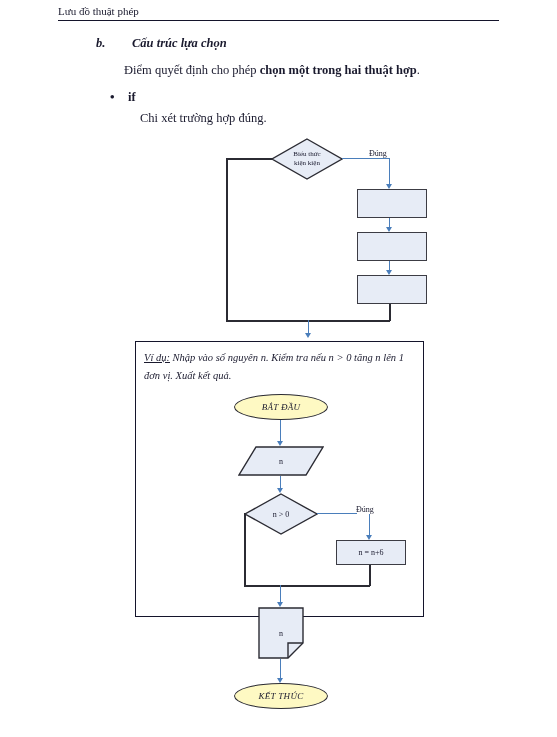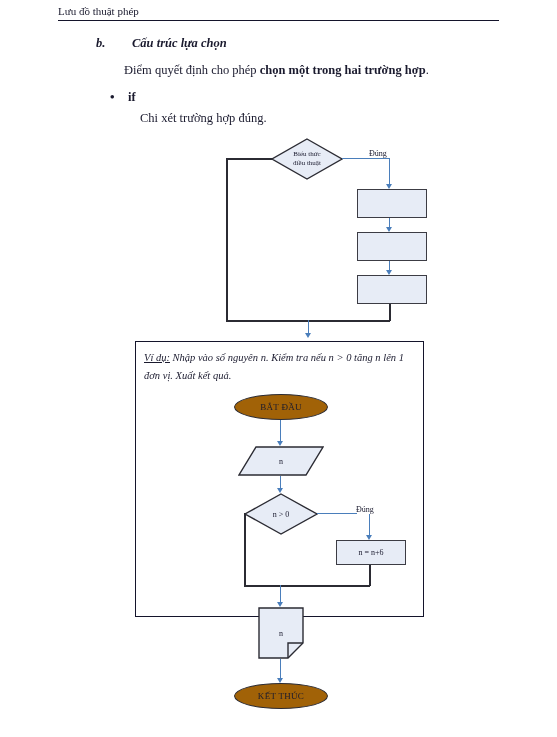--- a/index.html
+++ b/index.html
@@ -171,26 +171,27 @@
     text-decoration: underline;
     font-style: italic;
   }
 
   
   .ellipse {
     position: absolute;
     box-sizing: border-box;
     border: 1.4px solid #2b2b33;
     border-radius: 50%;
-    background: #a16207;
+    background: #fef9c3;
     display: flex;
     align-items: center;
     justify-content: center;
     font-size: 9px;
     letter-spacing: 0.3px;
+    font-style: italic;
   }
 
   
   .parallelogram {
     position: absolute;
   }
   .parallelogram svg { display: block; }
   .parallelogram .ptext {
     position: absolute;
     left: 0; top: 0; width: 100%; height: 100%;
@@ -216,38 +217,38 @@
   <div class="page-header">
     <div class="header-text">Lưu đồ thuật phép</div>
     <div class="header-rule"></div>
   </div>
 
   <div class="heading-b">
     <span class="marker">b.</span><span>Cấu trúc lựa chọn</span>
   </div>
 
   <div class="para-1">
-    <span>Điểm quyết định cho phép </span><b>chọn một trong hai trường hợp</b><span>.</span>
+    <span>Điểm quyết định cho phép </span><b>chọn một trong hai thuật hợp</b><span>.</span>
   </div>
 
   <div class="bullet-if">
     <span class="dot">•</span><span>if</span>
   </div>
 
   <div class="para-2">Chi xét trường hợp đúng.</div>
 
   <div class="fc" style="left:0;top:0;width:557px;height:340px;">
 
     <div class="diamond" style="left:271px;top:138px;width:72px;height:42px;">
       <svg width="72" height="42" viewBox="0 0 72 42">
         <polygon points="36,1 71,21 36,41 1,21" fill="#e7ecf6" stroke="#2b2b33" stroke-width="1.4"></polygon>
       </svg>
       <div class="dtext">
         <span>Biểu thức</span>
-        <span>điều thuật</span>
+        <span>kiện kiện</span>
       </div>
     </div>
 
     <div class="line-h" style="left:342px;top:158px;width:48px;"></div>
     <div class="edge-label" style="left:369px;top:149px;">Đúng</div>
 
     <div class="line-v" style="left:389px;top:159px;height:28px;"></div>
     <div class="arrow-down" style="left:386px;top:184px;"></div>
 
     <div class="node proc" style="left:357px;top:189px;width:70px;height:29px;"></div>

